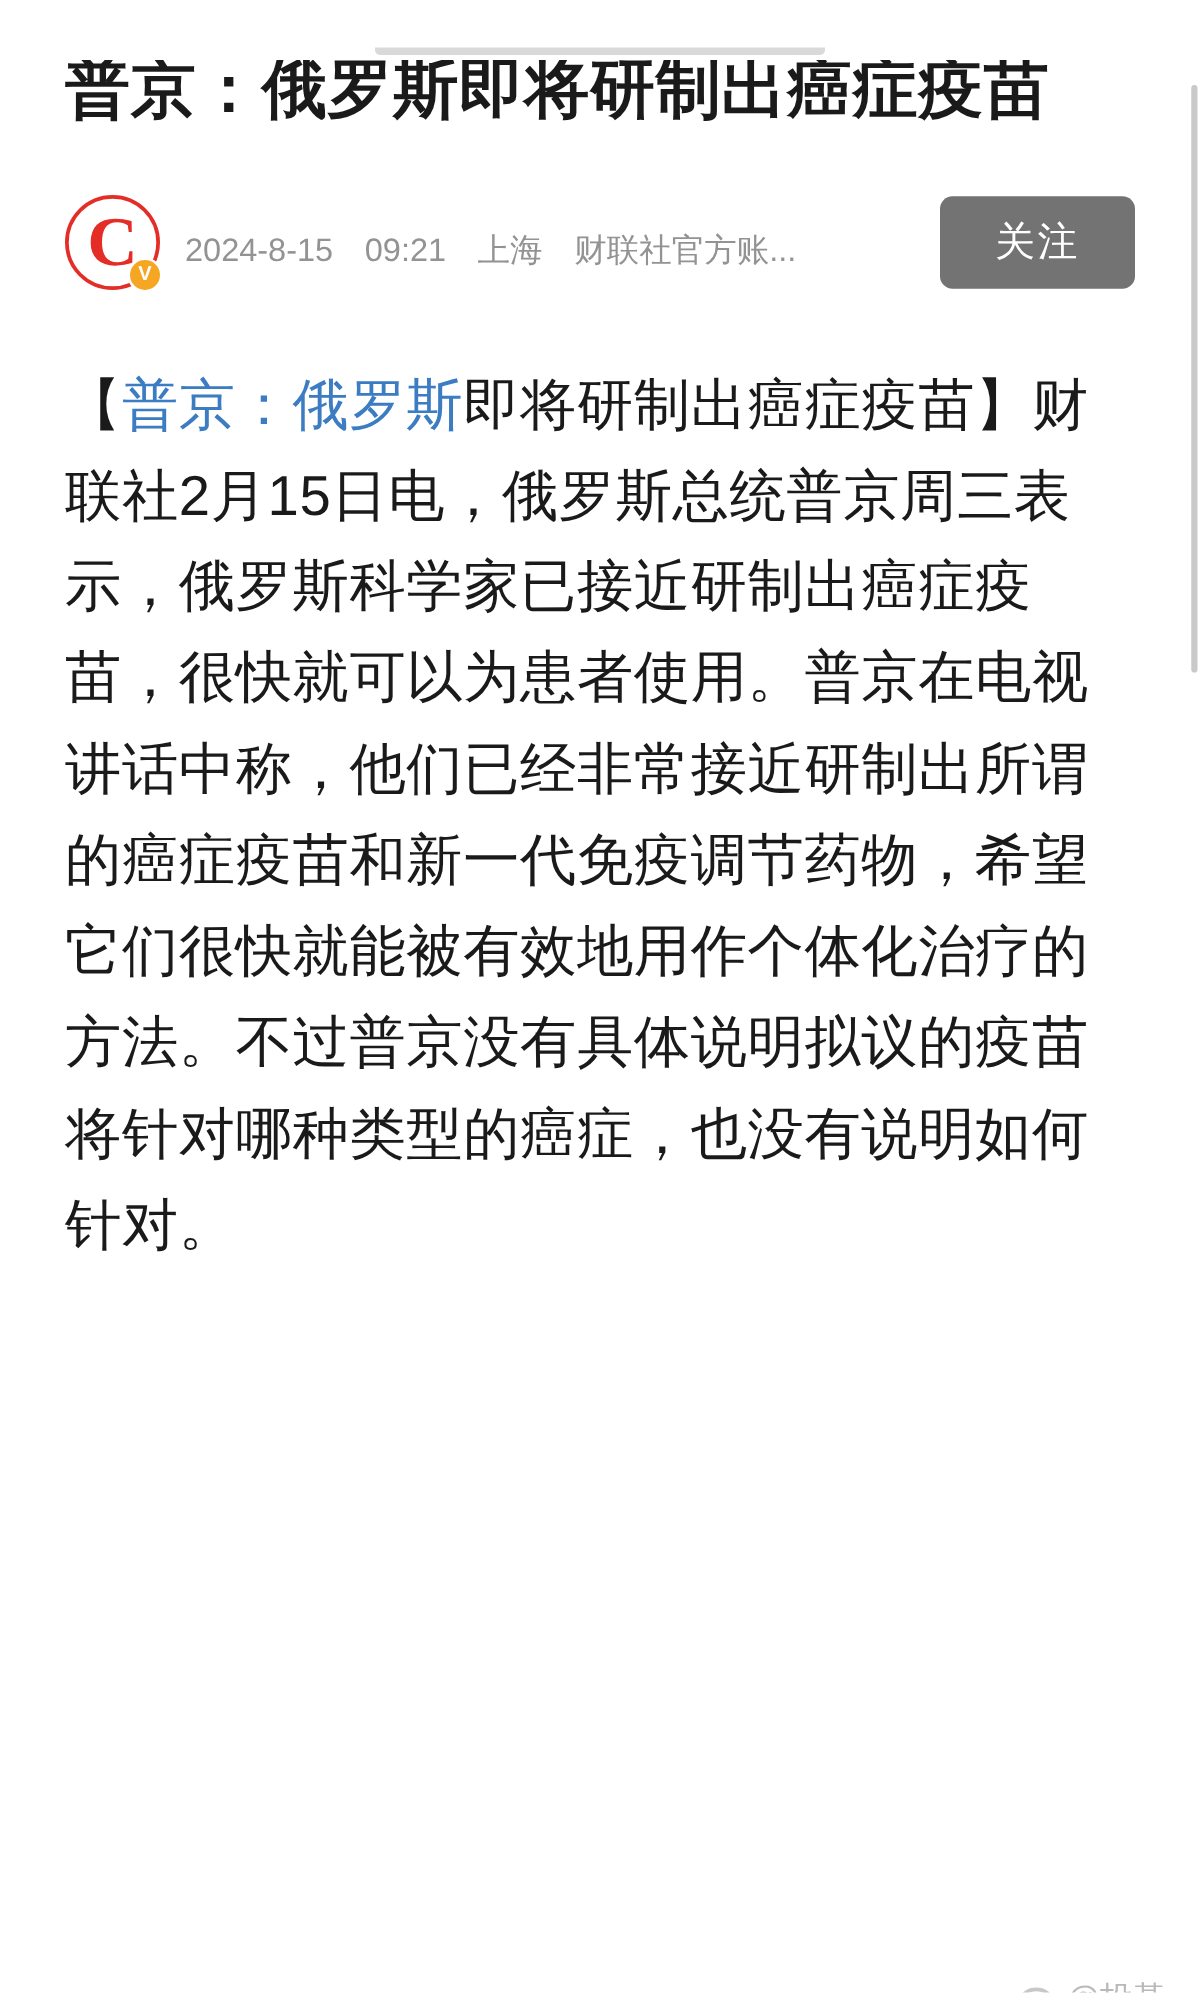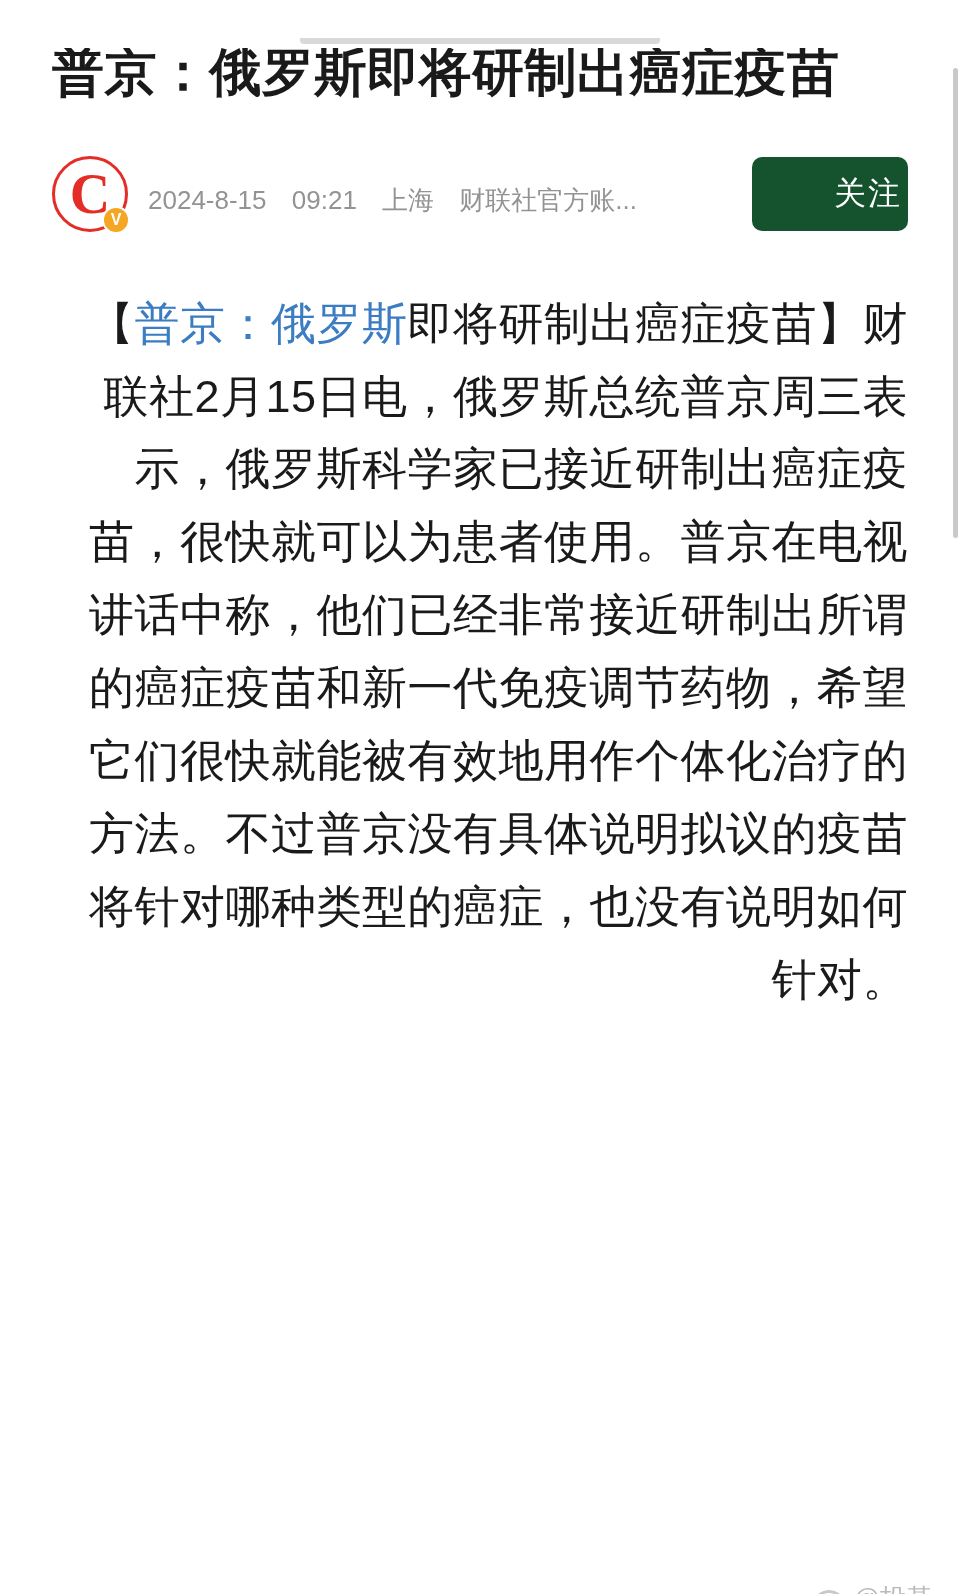--- a/index.html
+++ b/index.html
@@ -142,38 +142,36 @@
     max-width: 560px;
   }
   .meta-sub span {
     margin-right: 18px;
   }
   .meta-sub span:last-child { margin-right: 16px; }
   .follow-button {
     flex: 0 0 auto;
     width: 156px;
     height: 74px;
-    background: #14532d;
+    background: #737373;
     border: none;
     border-radius: 10px;
     color: #ffffff;
     font-size: 32px;
     font-family: "Liberation Sans", sans-serif;
     cursor: pointer;
     letter-spacing: 2px;
-    text-align: right;
   }
   .article-body {
     margin-top: 56px;
     font-size: 45px;
     line-height: 1.62;
     color: #1a1a1a;
     letter-spacing: 0.5px;
     word-break: break-all;
-    text-align: right;
   }
   .link {
     color: #3b7cc2;
   }
   .watermark {
     position: absolute;
     right: 28px;
     bottom: 16px;
     display: flex;
     align-items: center;

